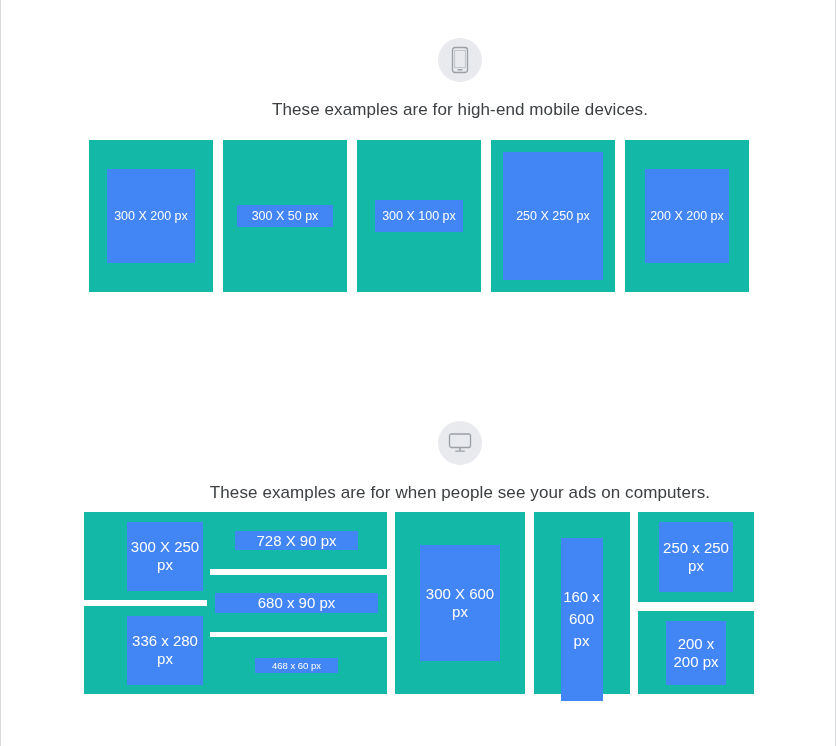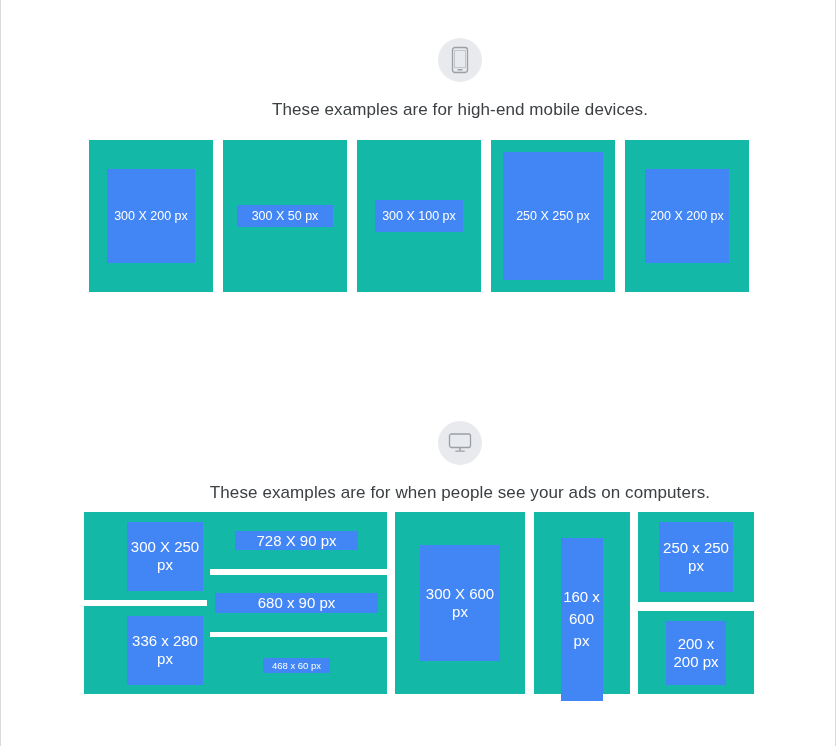--- a/index.html
+++ b/index.html
@@ -180,21 +180,21 @@
     </div>
 
     <div class="col col-b">
       <div class="slot">
         <div class="adbox" style="width:123px;height:19px;">728 X 90 px</div>
       </div>
       <div class="slot">
         <div class="adbox" style="width:163px;height:20px;">680 x 90 px</div>
       </div>
       <div class="slot">
-        <div class="adbox" style="width:67px;height:15px;font-size:9.5px;">468 x 60 px</div>
+        <div class="adbox" style="width:83px;height:15px;font-size:9.5px;">468 x 60 px</div>
       </div>
     </div>
 
     <div class="col col-c">
       <div class="slot">
         <div class="adbox" style="width:80px;height:116px;">300 X 600 px</div>
       </div>
     </div>
 
     <div class="col col-d">

